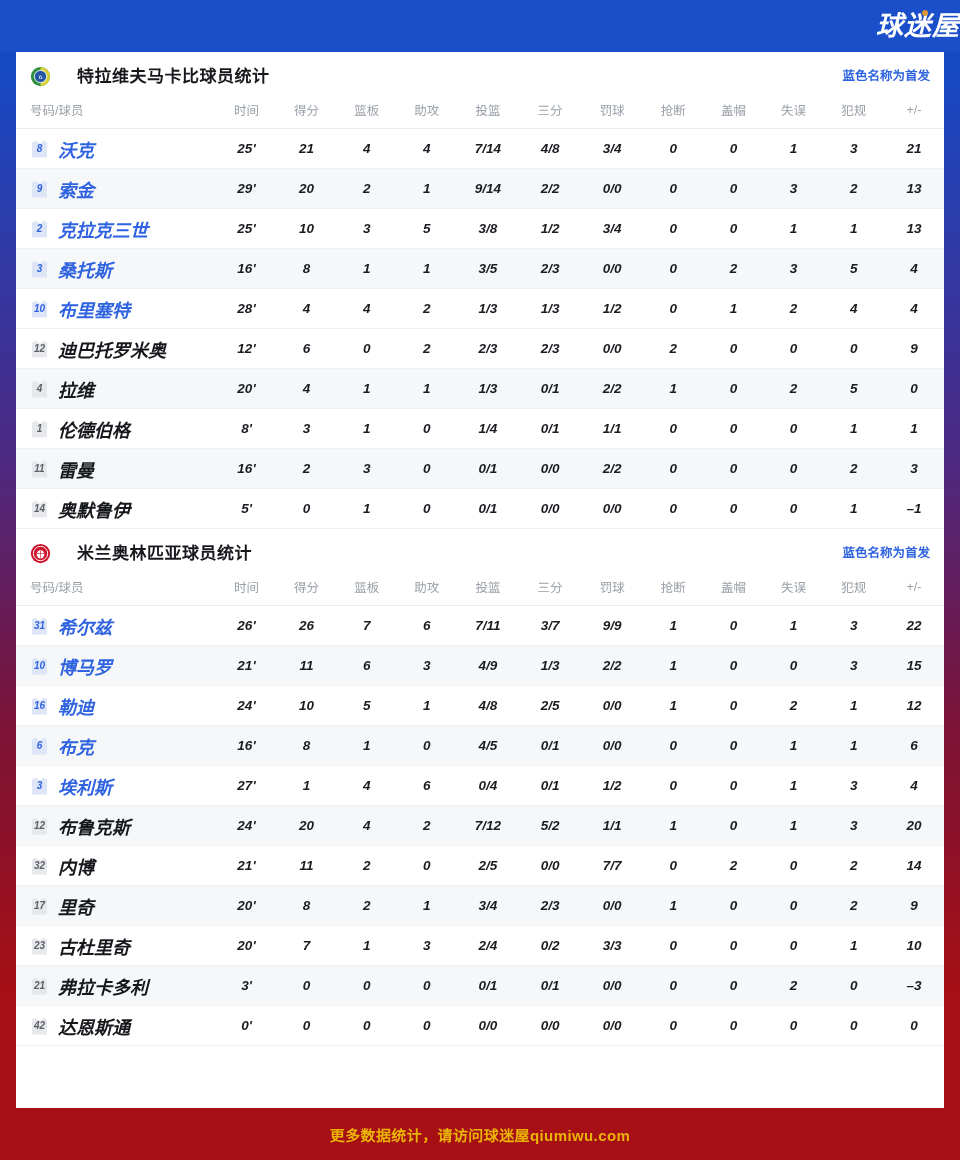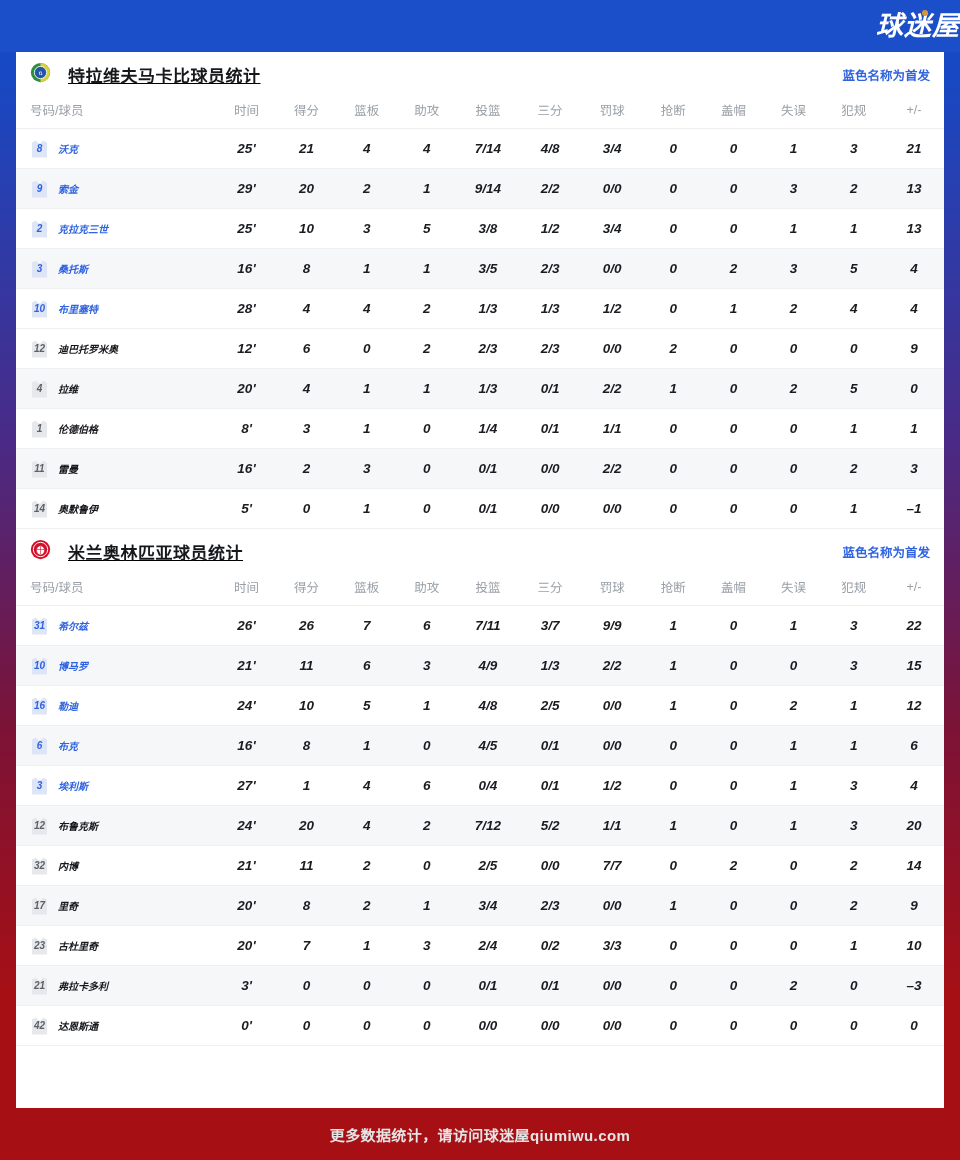--- a/index.html
+++ b/index.html
@@ -57,21 +57,21 @@
     overflow: hidden;
   }
 
   
   .team-head {
     display: flex;
     align-items: center;
     padding: 10px 14px 8px 14px;
     justify-content: space-between;
   }
-  .team-head-left { display: flex; align-items: flex-start; gap: 17px; text-decoration: underline; }
+  .team-head-left { display: flex; align-items: flex-end; gap: 26px; }
   .team-title {
     font-size: 17px;
     font-weight: bold;
     color: #16181c;
     letter-spacing: .5px;
   }
   .starter-note {
     font-size: 12.5px;
     color: #2f63e0;
     font-weight: bold;
@@ -132,21 +132,21 @@
   }
   .jersey .num {
     position: relative;
     font-size: 10px;
     font-style: italic;
     font-weight: bold;
     line-height: 1;
     padding-top: 1px;
   }
   .pname {
-    font-size: 10px;
+    font-size: 18px;
     font-weight: bold;
   }
   .starter .num { color: #2f63e0; }
   .starter .pname { color: #2f63e0; }
   .bench .num { color: #5c6169; }
   .bench .pname { color: #16181c; }
 
   
   col.w-name { width: 200px; }
   col.w-stat { width: 60px; }
@@ -156,21 +156,21 @@
   .footer {
     position: absolute;
     left: 0; right: 0; bottom: 0;
     height: 52px;
     background: #a60f14;
     display: flex;
     align-items: center;
     justify-content: center;
   }
   .footer-text {
-    color: #e5e5e5;
+    color: #eab308;
     font-size: 15px;
     font-weight: bold;
     letter-spacing: .4px;
   }
 </style>
 </head>
 <body>
 
 <div class="topbar">
   <div class="logo-wrap">

